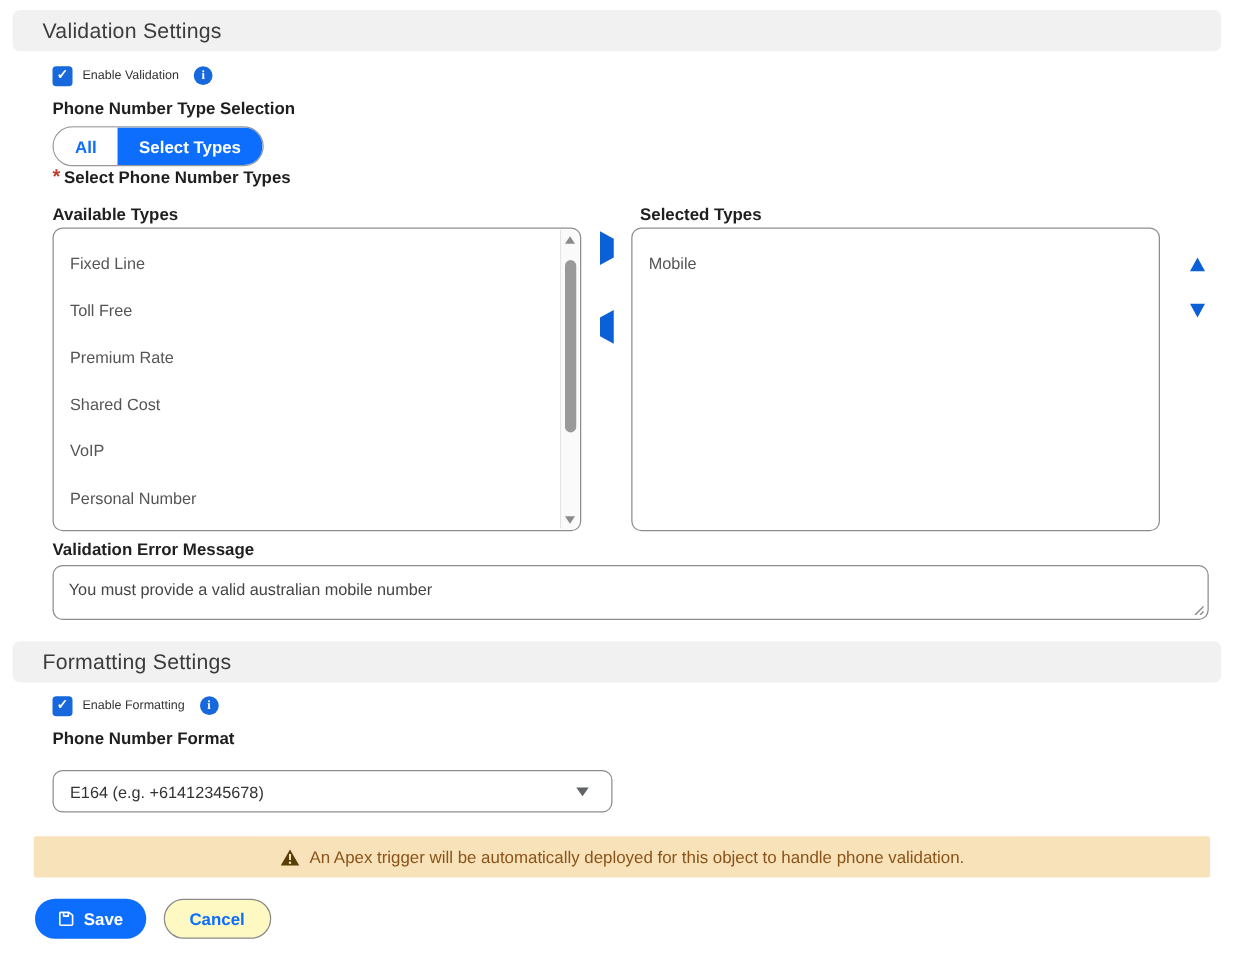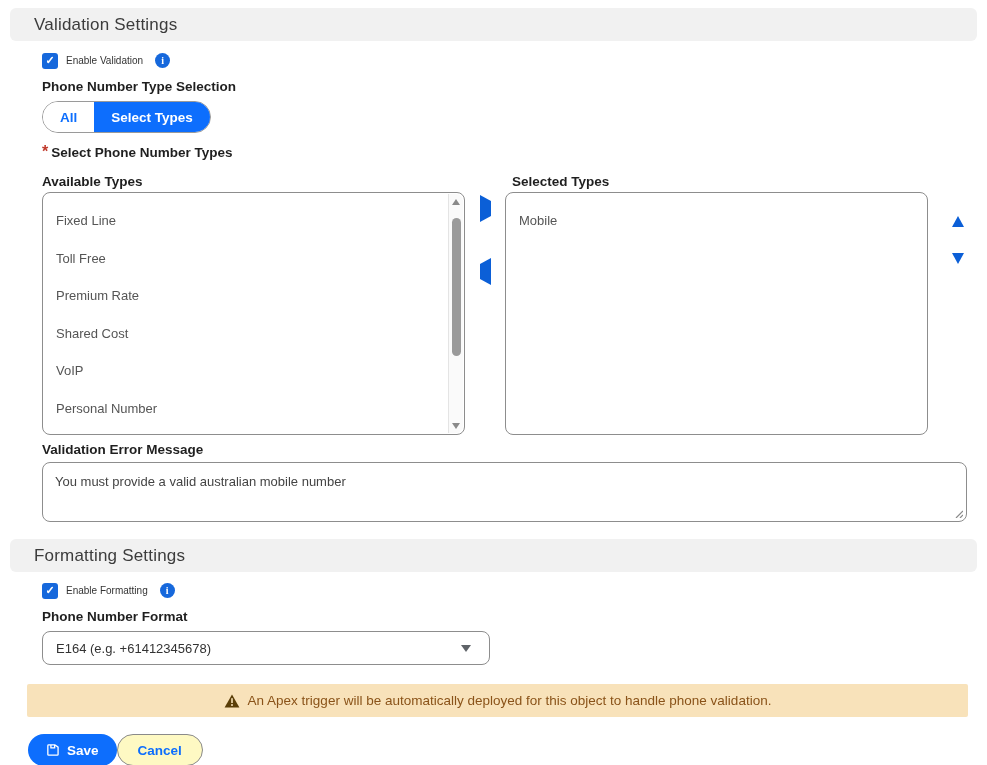--- a/index.html
+++ b/index.html
@@ -78,43 +78,43 @@
   .right-arrows { width: 59px; display: flex; flex-direction: column; align-items: center; }
   .move-btn { cursor: pointer; background: none; border: none; padding: 0; display: block; }
   .tri-right { width: 0; height: 0; border-top: 6px solid transparent; border-bottom: 6px solid transparent; border-left: 11px solid #0b5fd7; }
   .tri-left  { width: 0; height: 0; border-top: 6px solid transparent; border-bottom: 6px solid transparent; border-right: 11px solid #0b5fd7; }
   .tri-up    { width: 0; height: 0; border-left: 6px solid transparent; border-right: 6px solid transparent; border-bottom: 11px solid #0b5fd7; }
   .tri-down  { width: 0; height: 0; border-left: 6px solid transparent; border-right: 6px solid transparent; border-top: 11px solid #0b5fd7; }
   .mt9 { margin-top: 9px; } .mt48 { margin-top: 48px; }
 
   
   .textarea {
-    position: relative; margin-top: 5px; width: 925px; height: 60px;
+    position: relative; margin-top: 5px; width: 925px; height: 44px;
     border: 1px solid #8d8d8d; border-radius: 8px; background: #fff;
     font-size: 13px; color: #444; padding: 11px 12px; cursor: text;
   }
   .resize-handle { position: absolute; right: 3px; bottom: 3px; cursor: nwse-resize; }
 
   
   .select {
-    margin-top: 7px; width: 448px; height: 29px; border: 1px solid #8d8d8d; border-radius: 8px;
+    margin-top: 18px; width: 448px; height: 29px; border: 1px solid #8d8d8d; border-radius: 8px;
     display: flex; align-items: center; padding: 16px 13px; font-size: 13px; color: #333;
     cursor: pointer; background: #fff; justify-content: space-between;
   }
   .tri-select { width: 0; height: 0; border-left: 5px solid transparent; border-right: 5px solid transparent; border-top: 7px solid #5f6368; margin-right: 5px; }
 
   
   .banner {
     margin: 19px 19px 0 27px; width: 941px; height: 33px; background: #f8e2ba; border-radius: 2px;
     display: flex; align-items: center; justify-content: center; gap: 8px;
     font-size: 13.5px; color: #8a5319;
   }
 
   
-  .btn-row { display: flex; margin: 17px 0 0 28px; }
+  .btn-row { display: flex; gap: 14px; margin: 17px 0 0 28px; }
   .btn {
     height: 32px; border-radius: 16px; display: flex; align-items: center; justify-content: center;
     font-size: 13.5px; font-weight: bold; cursor: pointer; font-family: "Liberation Sans", sans-serif;
   }
   .btn-primary { background: #0d6efd; color: #fff; border: none; padding: 0 18px; gap: 7px; }
   .btn-secondary { background: #fef9c3; color: #0d6efd; border: 1px solid #8a8a8a; padding: 0 20px; }
 </style>
 </head>
 <body>
 
@@ -133,21 +133,21 @@
       <span class="info-icon">i</span>
     </div>
 
     <div class="bold-label" style="margin-top:10px;">Phone Number Type Selection</div>
 
     <div class="toggle-group">
       <div class="toggle-seg inactive">All</div>
       <div class="toggle-seg active">Select Types</div>
     </div>
 
-    <div style="margin-top:10px;">
+    <div style="">
       <span class="req-star">*</span><span class="bold-label">Select Phone Number Types</span>
     </div>
 
     <div class="list-label-row">
       <div class="col-left bold-label">Available Types</div>
       <div class="spacer"></div>
       <div class="col-right bold-label" style="padding-left:7px;">Selected Types</div>
     </div>
 
     <div class="dual-wrap">

